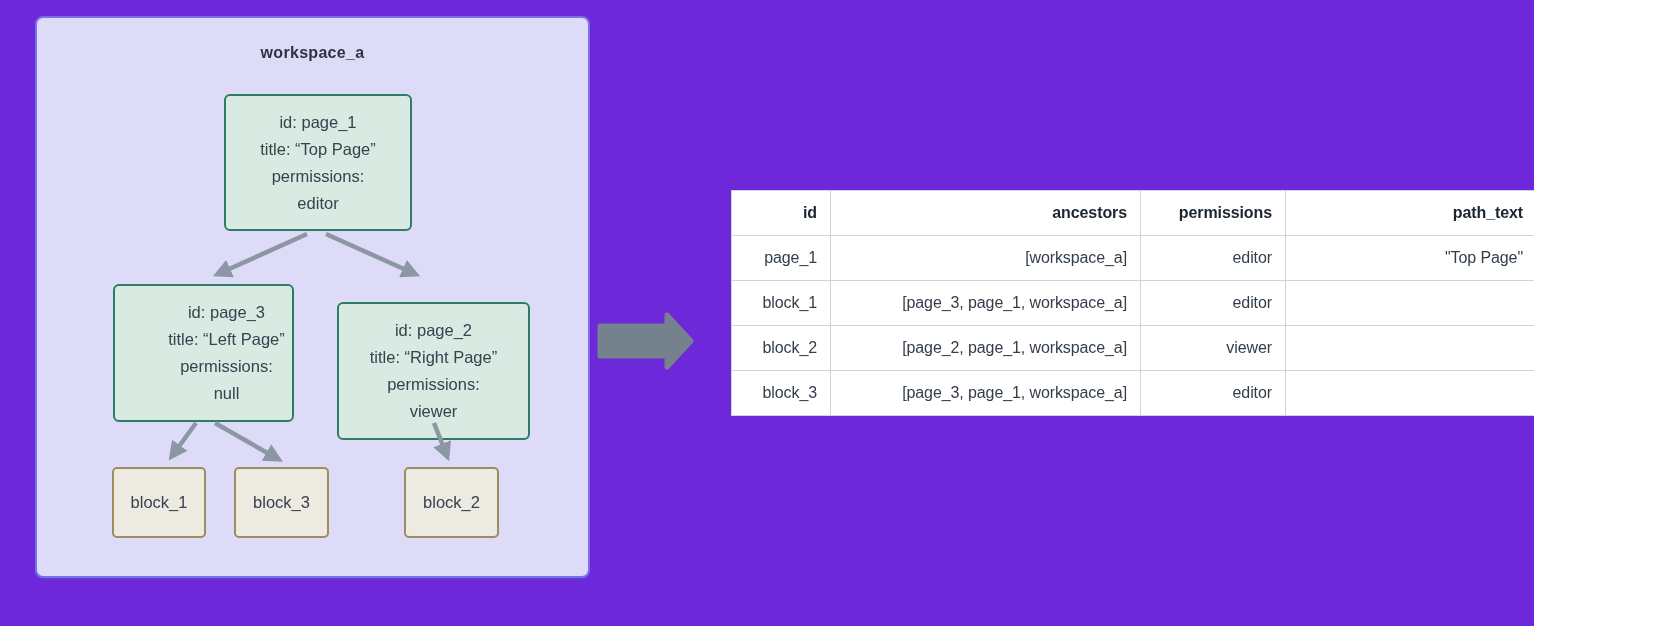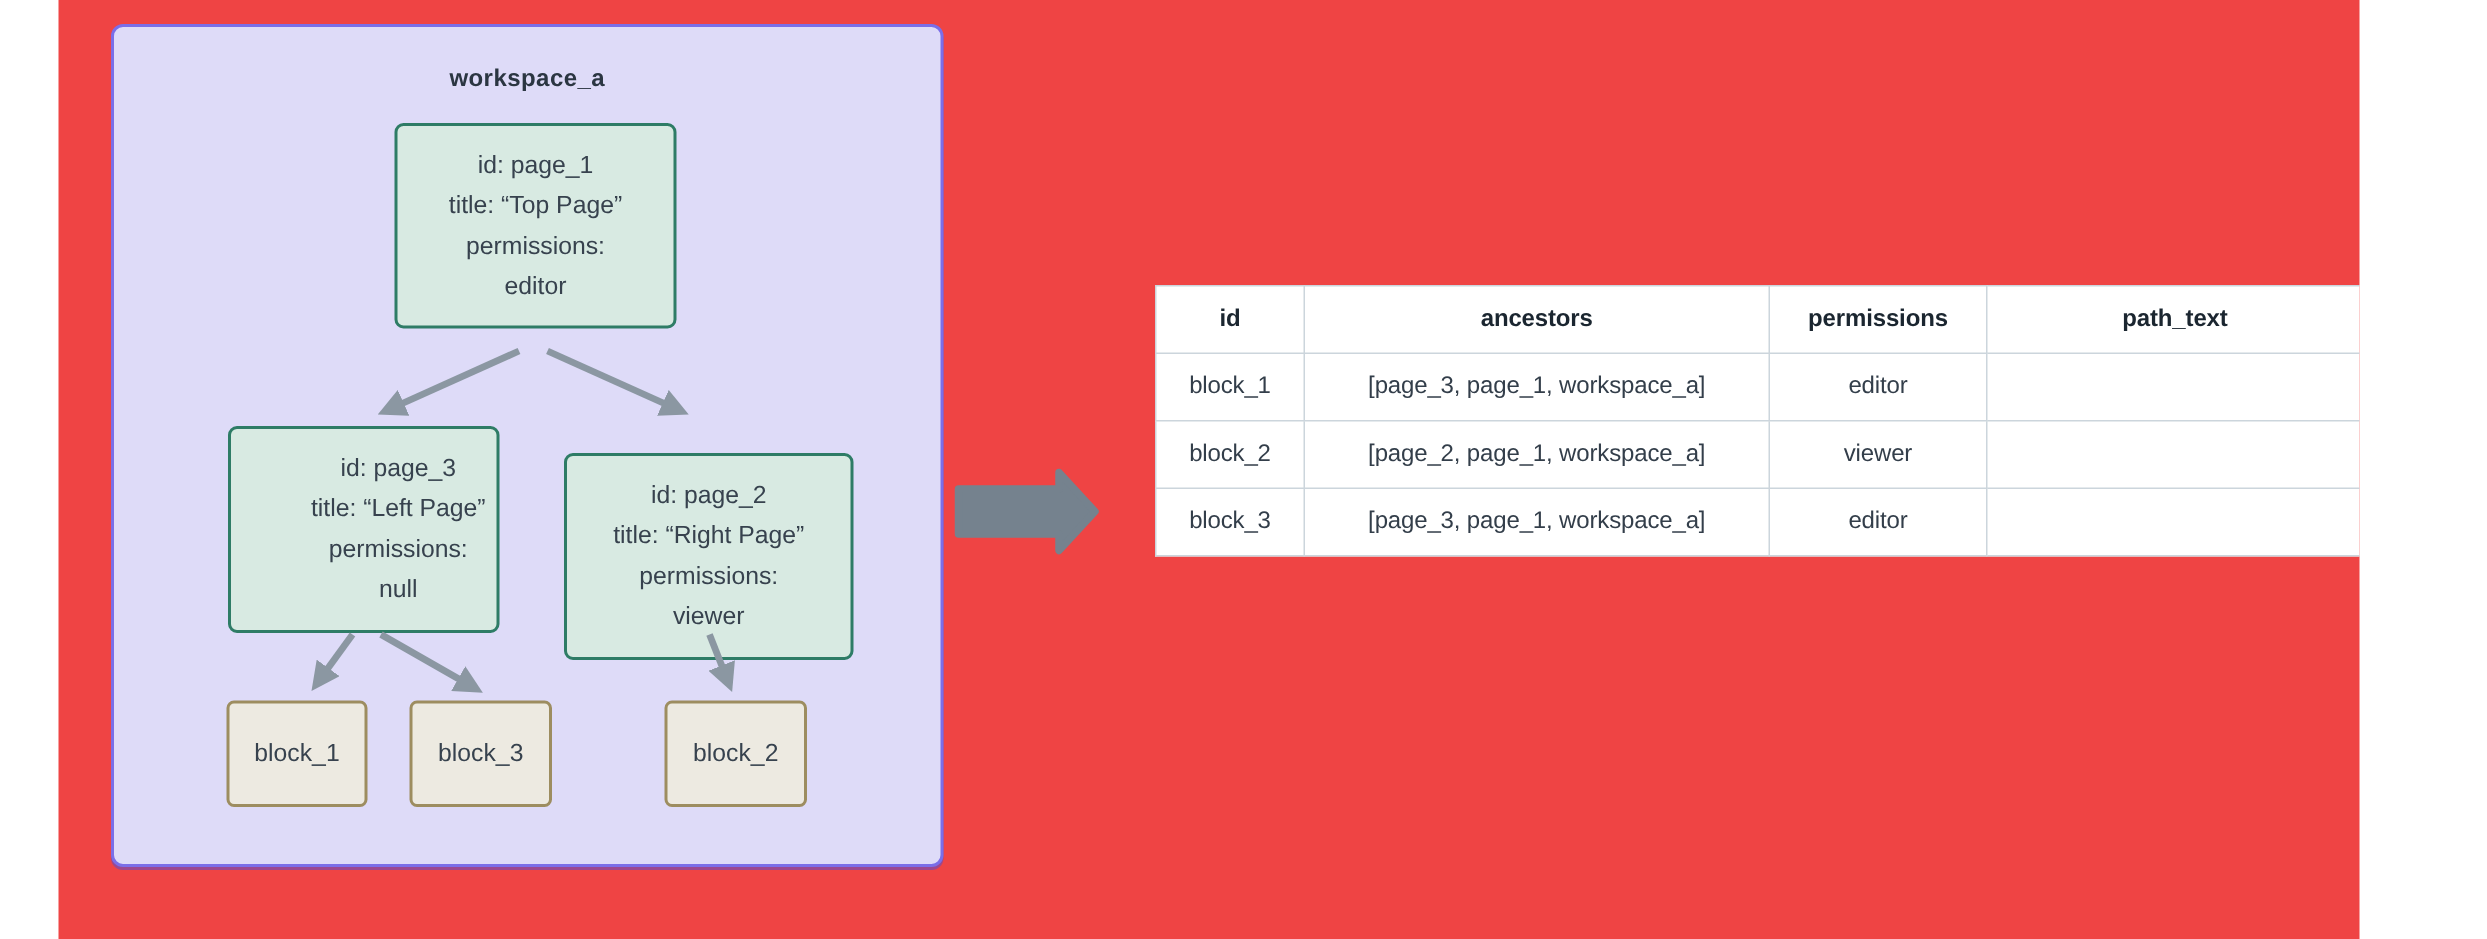--- a/index.html
+++ b/index.html
@@ -4,54 +4,54 @@
 <style>
   :root{
     --ws-fill:#dedbf8; --ws-border:#7b6ee8;
     --page-fill:#d8eae2; --page-border:#2e7c66;
     --block-fill:#edeae1; --block-border:#9d8d60;
     --edge:#8b97a2; --big-arrow:#75828e;
     --tborder:#ccd5dc; --ttext:#333e4a; --thead:#1b2630; --ntext:#37424e;
   }
   *{margin:0;padding:0;box-sizing:border-box;}
   body{background:#ffffff;font-family:"Liberation Sans",sans-serif;}
-  .stage{position:relative;width:1534px;height:626px;background:#ef4444;overflow:hidden;margin-left:39px;}
+  .stage{position:relative;width:1534px;height:626px;background:#6d28d9;overflow:hidden;}
 
   
   .workspace{position:absolute;left:35px;top:16px;width:555px;height:562px;
     background:var(--ws-fill);border:2px solid var(--ws-border);border-radius:8px;
     box-shadow:0 2px 0 rgba(86,76,208,.55);}
   .ws-title{position:absolute;left:0;top:26px;width:100%;text-align:center;
     font-size:16px;font-weight:700;color:#2b3642;letter-spacing:.3px;}
 
   
   .node{position:absolute;display:flex;flex-direction:column;align-items:center;
     justify-content:center;text-align:center;color:var(--ntext);}
   .page{background:var(--page-fill);border:2px solid var(--page-border);border-radius:6px;
     font-size:16.5px;line-height:27px;}
   .block{background:var(--block-fill);border:2px solid var(--block-border);border-radius:5px;
     font-size:16.5px;}
-  .p1{left:187px;top:64px;width:188px;height:137px;align-items:center;}
+  .p1{left:187px;top:76px;width:188px;height:137px;align-items:center;}
   .p3{left:76px;top:266px;width:181px;height:138px;padding-left:46px;}
   .p2{left:300px;top:284px;width:193px;height:138px;}
   .b1{left:75px;top:449px;width:94px;height:71px;}
   .b3{left:197px;top:449px;width:95px;height:71px;}
   .b2{left:367px;top:449px;width:95px;height:71px;}
 
   svg.overlay{position:absolute;left:0;top:0;width:1658px;height:626px;pointer-events:none;}
   .edge{stroke:var(--edge);stroke-width:4.5;fill:none;}
   .edgefill{fill:var(--edge);}
   .bigarrow{fill:var(--big-arrow);stroke:var(--big-arrow);stroke-width:5;stroke-linejoin:round;}
 
   
   table.result{position:absolute;left:731px;top:190px;width:887px;
     border-collapse:collapse;table-layout:fixed;background:#ffffff;
     font-size:16px;color:var(--ttext);letter-spacing:-0.1px;}
   table.result th,table.result td{border:1px solid var(--tborder);height:45px;
-    padding:0 13px;text-align:center;vertical-align:middle;font-weight:400;
+    padding:0 13px;text-align:right;vertical-align:middle;font-weight:400;
     white-space:nowrap;overflow:hidden;}
   table.result th{font-weight:700;color:var(--thead);}
 </style>
 </head>
 <body>
 
 <div class="stage">
 
   <section class="workspace">
     <div class="ws-title">workspace_a</div>
@@ -110,20 +110,27 @@
       <tr>
         <th>id</th>
         <th>ancestors</th>
         <th>permissions</th>
         <th>path_text</th>
         <th>depth</th>
       </tr>
     </thead>
     <tbody>
       <tr>
+        <td>page_1</td>
+        <td>[workspace_a]</td>
+        <td>editor</td>
+        <td>"Top Page"</td>
+        <td>1</td>
+      </tr>
+      <tr>
         <td>block_1</td>
         <td>[page_3, page_1, workspace_a]</td>
         <td>editor</td>
         <td></td>
         <td>3</td>
       </tr>
       <tr>
         <td>block_2</td>
         <td>[page_2, page_1, workspace_a]</td>
         <td>viewer</td>

